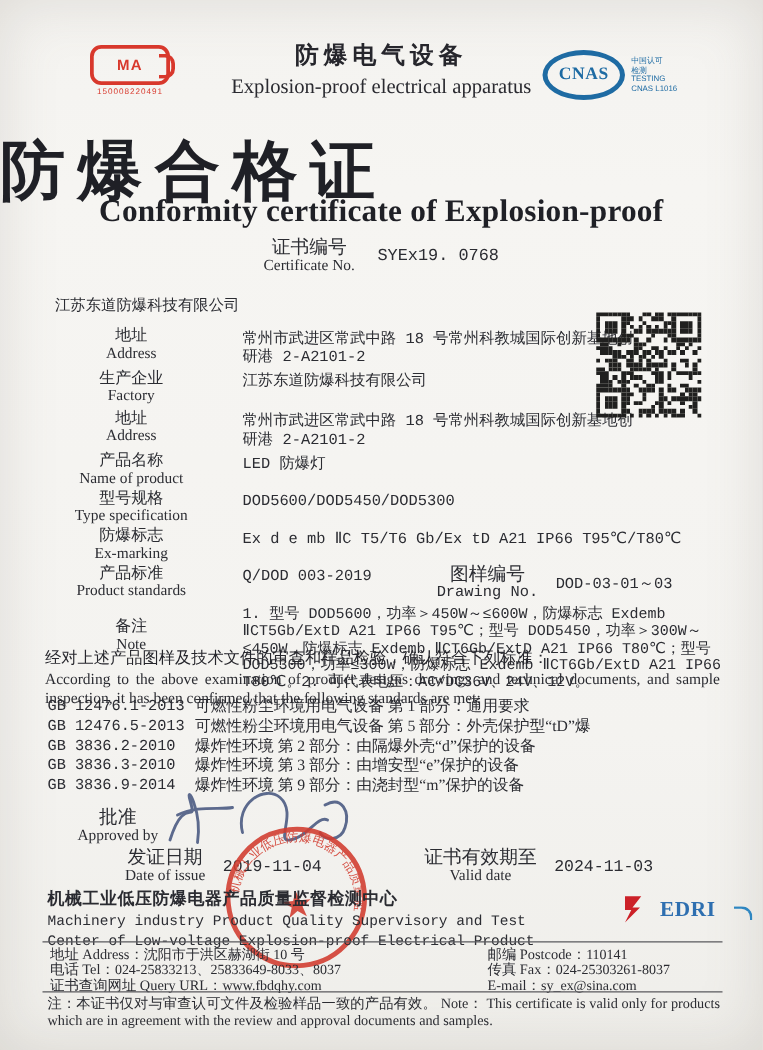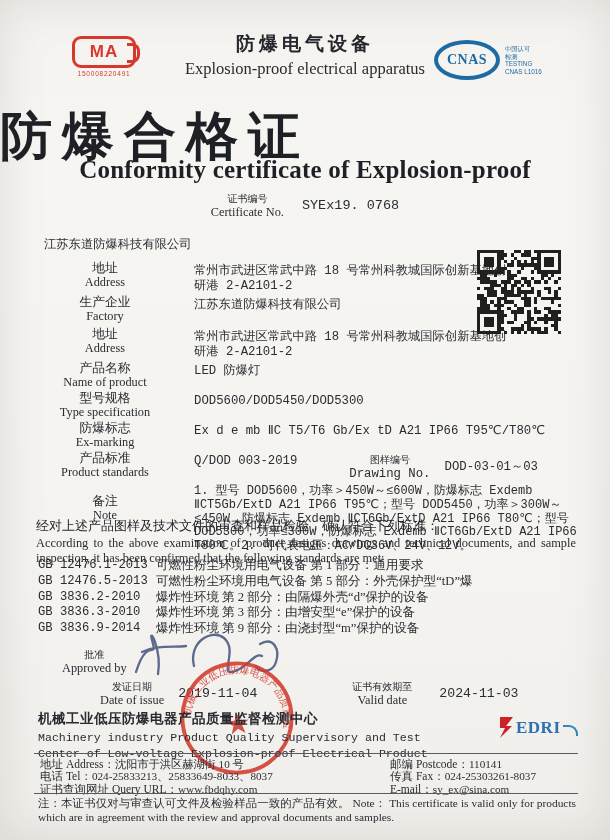--- a/index.html
+++ b/index.html
@@ -14,21 +14,21 @@
     position:relative;width:610px;height:840px;overflow:hidden;
     background:linear-gradient(180deg,#f4f3f0 0%,#f6f5f2 18%,#f4f3f0 70%,#efeeea 100%);
     box-shadow:inset 0 0 46px rgba(120,113,100,.18);
   }
   
   .ma{position:absolute;left:72px;top:36px;text-align:center;}
   .ma-box{
     display:inline-flex;align-items:center;justify-content:center;
     width:58px;height:26px;border:3px solid #d8382c;border-radius:9px;
     color:#d8382c;font-family:"Liberation Sans",sans-serif;
-    font-weight:900;font-size:17px;letter-spacing:1px;position:relative;
+    font-weight:900;font-size:12px;letter-spacing:1px;position:relative;
   }
   .ma-box::after{content:"";position:absolute;right:-7px;top:4px;width:10px;height:14px;
     border:3px solid #d8382c;border-left:none;border-radius:0 8px 8px 0;background:transparent;}
   .ma-num{margin-top:2px;font-size:6.5px;color:#d8382c;letter-spacing:.8px;font-family:"Liberation Sans",sans-serif;}
   .htitle{position:absolute;left:0;top:31px;width:100%;text-align:center;}
   .htitle .zh{font-family:"Liberation Sans",sans-serif;font-weight:700;font-size:19px;letter-spacing:4px;color:#26262c;}
   .htitle .en{font-size:16.5px;margin-top:2px;color:#2a2a30;}
   .cnas{position:absolute;left:434px;top:40px;display:flex;align-items:center;gap:5px;}
   .cnas-ell{
     width:58px;height:32px;border:4px solid #1e6ba3;border-radius:50%;
@@ -38,21 +38,21 @@
   .cnas-side{display:flex;flex-direction:column;justify-content:center;color:#1e6ba3;
     font-size:6.3px;line-height:7.5px;font-family:"Liberation Sans",sans-serif;}
   
   .big-zh{position:absolute;left:0;top:102px;width:100%;text-align:left;
     font-family:"Liberation Sans",sans-serif;font-weight:700;font-size:52px;letter-spacing:10px;color:#1f2026;}
   .big-en{position:absolute;left:0;top:156px;width:100%;text-align:center;
     font-weight:700;font-size:25px;color:#1f2026;letter-spacing:.2px;}
   
   .certno{position:absolute;left:0;top:192px;width:100%;display:flex;justify-content:center;gap:18px;}
   .lblcol{text-align:center;line-height:13.5px;}
-  .lblcol .zh{font-size:10px;}
+  .lblcol .zh{font-size:15px;}
   .lblcol .en{font-size:12.3px;}
   .certno .val{font-family:"Liberation Mono",monospace;font-size:13.5px;padding-top:6px;}
   
   .fields{position:absolute;left:30px;top:233px;width:550px;}
   .frow{display:flex;}
   .flabel{width:150px;flex-shrink:0;text-align:center;line-height:13.5px;padding-top:3px;}
   .flabel .zh{font-size:12.8px;}
   .flabel .en{font-size:12.3px;}
   .fvalue{flex:1;padding-left:14px;font-family:"Liberation Mono",monospace;
     font-size:12.3px;line-height:14.5px;padding-top:5px;}
@@ -82,21 +82,21 @@
   .dates .val{font-family:"Liberation Mono",monospace;font-size:13.2px;padding-top:6px;margin-left:14px;}
   .dates .g2{margin-left:82px;}
   .dates .g2 .lblcol{min-width:86px;}
   .dates .grp{display:flex;}
   
   .stamp{position:absolute;left:178px;top:659px;width:118px;height:118px;opacity:.88;transform:rotate(-6deg);}
   
   .issuer{position:absolute;left:38px;top:710px;}
   .issuer .zh{font-size:13.5px;font-weight:600;letter-spacing:.5px;color:#2a2b31;}
   .issuer .en{font-family:"Liberation Mono",monospace;font-size:11.6px;line-height:13.2px;margin-top:3px;}
-  .sedri{position:absolute;left:497px;top:716px;display:flex;align-items:center;gap:2px;}
+  .sedri{position:absolute;left:497px;top:716px;display:flex;align-items:center;gap:14px;}
   .sedri .txt{color:#2e6fb0;font-size:17px;font-weight:700;font-family:"Liberation Serif",serif;letter-spacing:.5px;}
   .sedri .hook{width:13px;height:9px;border:2px solid #2e86c1;border-left:none;border-bottom:none;
     border-radius:0 9px 0 0;margin-top:6px;}
   .rule{position:absolute;left:34px;width:544px;border-top:1.2px solid #5a5a5e;}
   .rule1{top:753px;}
   .rule2{top:793px;}
   
   .contacts{position:absolute;left:40px;top:758px;width:540px;font-size:11.5px;line-height:12.4px;}
   .crow{display:flex;}
   .ccell{display:flex;}

